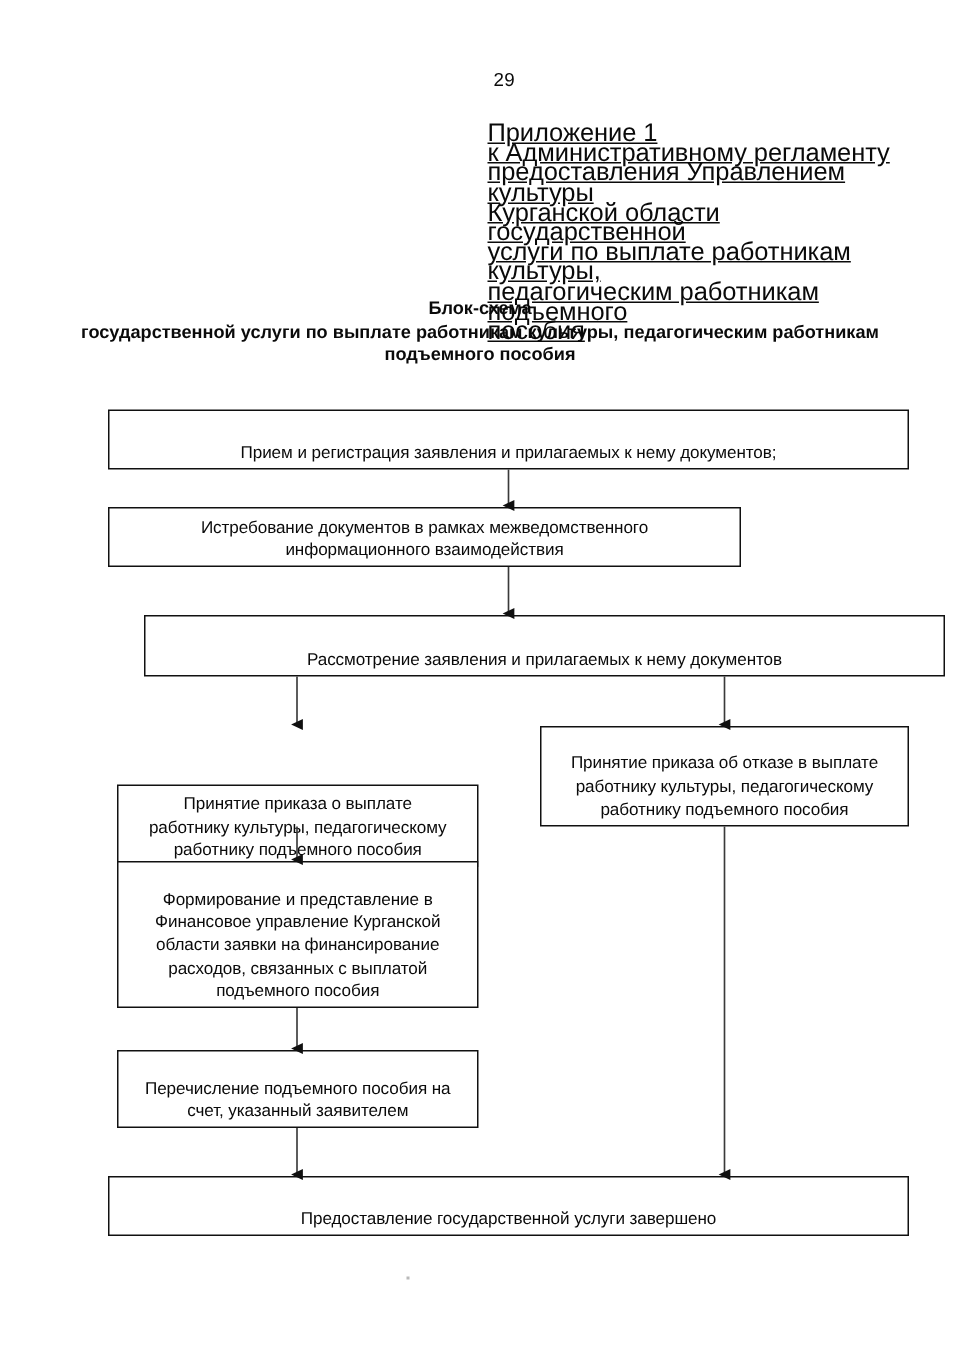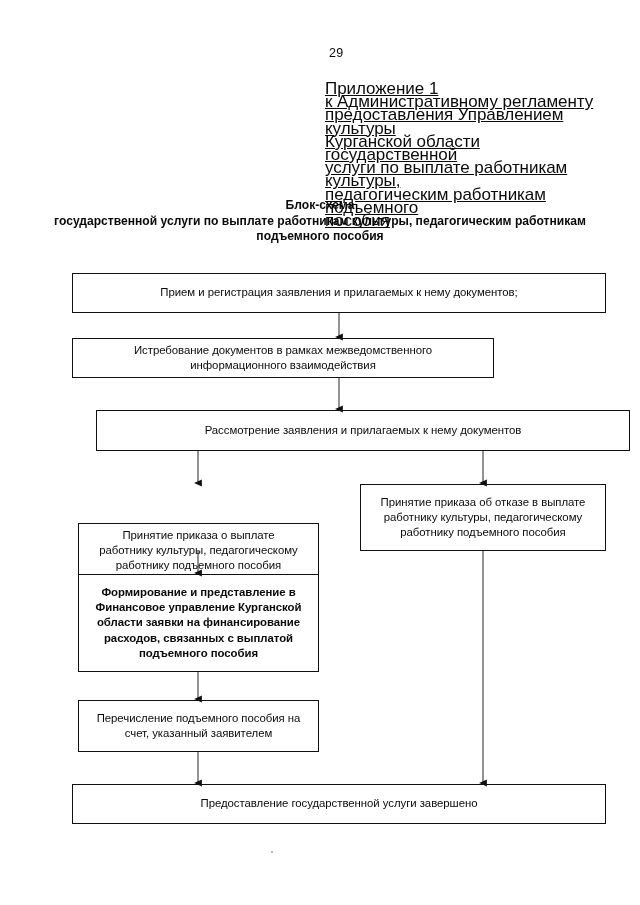--- a/index.html
+++ b/index.html
@@ -63,21 +63,21 @@
     width: 640px;
     height: 905px;
   }
 
   .node {
     position: absolute;
     box-sizing: border-box;
     border: 1.1px solid #101010;
     background: #ffffff;
     display: flex;
-    align-items: center;
+    align-items: flex-end;
     justify-content: center;
     text-align: center;
     font-size: 11.4px;
     line-height: 15.2px;
     letter-spacing: -0.05px;
     padding: 2px 6px;
     white-space: pre-line;
   }
 
   
@@ -124,21 +124,21 @@
       <div class="node" style="left: 72px; top: 273px; width: 534px; height: 40px;"><span>Прием и регистрация заявления и прилагаемых к нему документов;</span></div>
       <div class="node" style="left: 72px; top: 338px; width: 422px; height: 40px;"><span>Истребование документов в рамках межведомственного
 информационного взаимодействия</span></div>
       <div class="node" style="left: 72px; top: 410px; width: 534px; height: 41px; margin-left: 24px;"><span>Рассмотрение заявления и прилагаемых к нему документов</span></div>
       <div class="node" style="left: 78px; top: 484px; width: 241px; height: 55px; margin-top: 39px;"><span>Принятие приказа о выплате
 работнику культуры, педагогическому
 работнику подъемного пособия</span></div>
       <div class="node" style="left: 360px; top: 484px; width: 246px; height: 67px;"><span>Принятие приказа об отказе в выплате
 работнику культуры, педагогическому
 работнику подъемного пособия</span></div>
-      <div class="node" style="left: 78px; top: 574px; width: 241px; height: 98px; font-weight: bold;"><span>Формирование и представление в
+      <div class="node" style="left: 78px; top: 574px; width: 241px; height: 98px;"><span>Формирование и представление в
 Финансовое управление Курганской
 области  заявки на финансирование
 расходов, связанных с выплатой
 подъемного пособия</span></div>
       <div class="node" style="left: 78px; top: 700px; width: 241px; height: 52px;"><span>Перечисление подъемного пособия на
 счет, указанный заявителем</span></div>
       <div class="node" style="left: 72px; top: 784px; width: 534px; height: 40px;"><span>Предоставление государственной услуги завершено</span></div>
     </div>
 
   <svg class="connectors" id="flow-connectors" width="640" height="905" viewBox="0 0 640 905">

